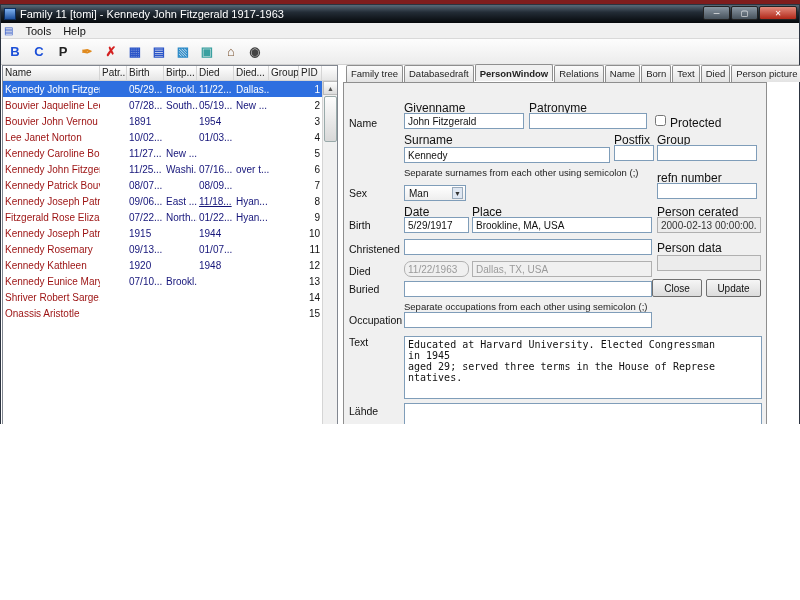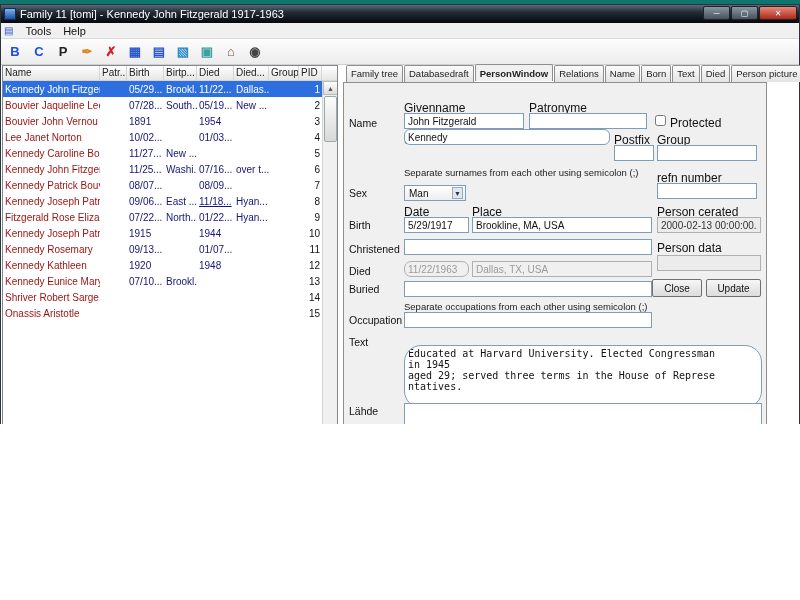--- a/index.html
+++ b/index.html
@@ -1,17 +1,17 @@
 <!DOCTYPE html>
 <html style="--sel: #2e6fe0; --name-text: #9b1010; --tb-top: #4474ba; --tb-bot: #142f63;"><head>
 <meta charset="utf-8">
 <style>
   * { margin:0; padding:0; box-sizing:border-box; }
   body { font-family:"Liberation Sans", sans-serif; background:#fff; }
-  .screen { position:relative; width:800px; height:424px; background:#0f766e; overflow:hidden; }
+  .screen { position:relative; width:800px; height:424px; background:#7f1d1d; overflow:hidden; }
   .abs { position:absolute; }
 
   
   .window { position:absolute; left:0; top:4px; width:800px; height:576px; background:#fff; border:1px solid #2c3440; }
   .titlebar { position:absolute; left:0; top:0; width:100%; height:18px;
     background:linear-gradient(#5a6a78 0%, #232c36 40%, #05080b 100%);
     color:#fff; font-size:11px; display:flex; align-items:center; padding-left:3px; }
   .app-icon { width:12px; height:12px; background:linear-gradient(#7fb2f0,#1d4f9c); border:1px solid #0c2d5e; margin-right:4px; }
   .win-controls { position:absolute; right:2px; top:1px; display:flex; gap:1px; }
   .win-btn { width:27px; height:14px; font-size:8px; line-height:13px; text-align:center; color:#fff;
@@ -316,21 +316,21 @@
       <div class="abs flabel" style="left:60px;top:18px">Givenname</div>
       <div class="abs flabel" style="left:185px;top:18px">Patronyme</div>
       <input class="abs tfield" style="left: 60px; top: 30px; width: 120px;" value="John Fitzgerald">
       <input class="abs tfield" style="left: 185px; top: 30px; width: 118px;" value="">
       <input type="checkbox" class="abs chk" style="left: 311px; top: 32px;">
       <span class="abs flabel" style="left:326px;top:33px">Protected</span>
 
       <div class="abs flabel" style="left:60px;top:50px">Surname</div>
       <div class="abs flabel" style="left:270px;top:50px">Postfix</div>
       <div class="abs flabel" style="left:313px;top:50px">Group</div>
-      <input class="abs tfield" style="left: 60px; top: 46px; width: 206px; border-radius: 6px;" value="Kennedy">
+      <input class="abs tfield" style="left: 60px; top: 64px; width: 206px;" value="Kennedy">
       <input class="abs tfield" style="left: 270px; top: 62px; width: 40px;" value="">
       <input class="abs tfield" style="left: 313px; top: 62px; width: 100px;" value="">
 
       <div class="abs hint" style="left:60px;top:84px">Separate surnames from each other using semicolon (;)</div>
       <div class="abs flabel" style="left:313px;top:88px">refn number</div>
 
       <div class="abs combo" style="left:60px;top:102px;width:62px">
         <span>Man</span>
         <span class="arrow">▼</span>
       </div>
@@ -350,21 +350,21 @@
       <input class="abs tfield dis" style="left: 128px; top: 178px; width: 180px;" value="Dallas, TX, USA">
       <input class="abs tfield ro" style="left: 313px; top: 172px; width: 104px;" value="">
 
       <input class="abs tfield" style="left: 60px; top: 198px; width: 248px;" value="">
       <button class="abs btn" style="left:308px;top:196px;width:50px">Close</button>
       <button class="abs btn" style="left:362px;top:196px;width:55px">Update</button>
 
       <div class="abs hint" style="left:60px;top:218px">Separate occupations from each other using semicolon (;)</div>
       <input class="abs tfield" style="left: 60px; top: 229px; width: 248px;" value="">
 
-      <textarea class="abs tarea" style="left: 60px; top: 262px; width: 358px; height: 63px; border-radius: 17px;">Educated at Harvard University. Elected Congressman
+      <textarea class="abs tarea" style="left: 60px; top: 253px; width: 358px; height: 63px;">Educated at Harvard University. Elected Congressman
 in 1945
 aged 29; served three terms in the House of Represe
 ntatives.</textarea>
       <textarea class="abs tarea" style="left: 60px; top: 320px; width: 358px; height: 56px;"></textarea>
       <textarea class="abs tarea" style="left: 60px; top: 388px; width: 358px; height: 58px;"></textarea>
     </div>
   </div>
 
   <div class="taskbar"></div>
 </div>

